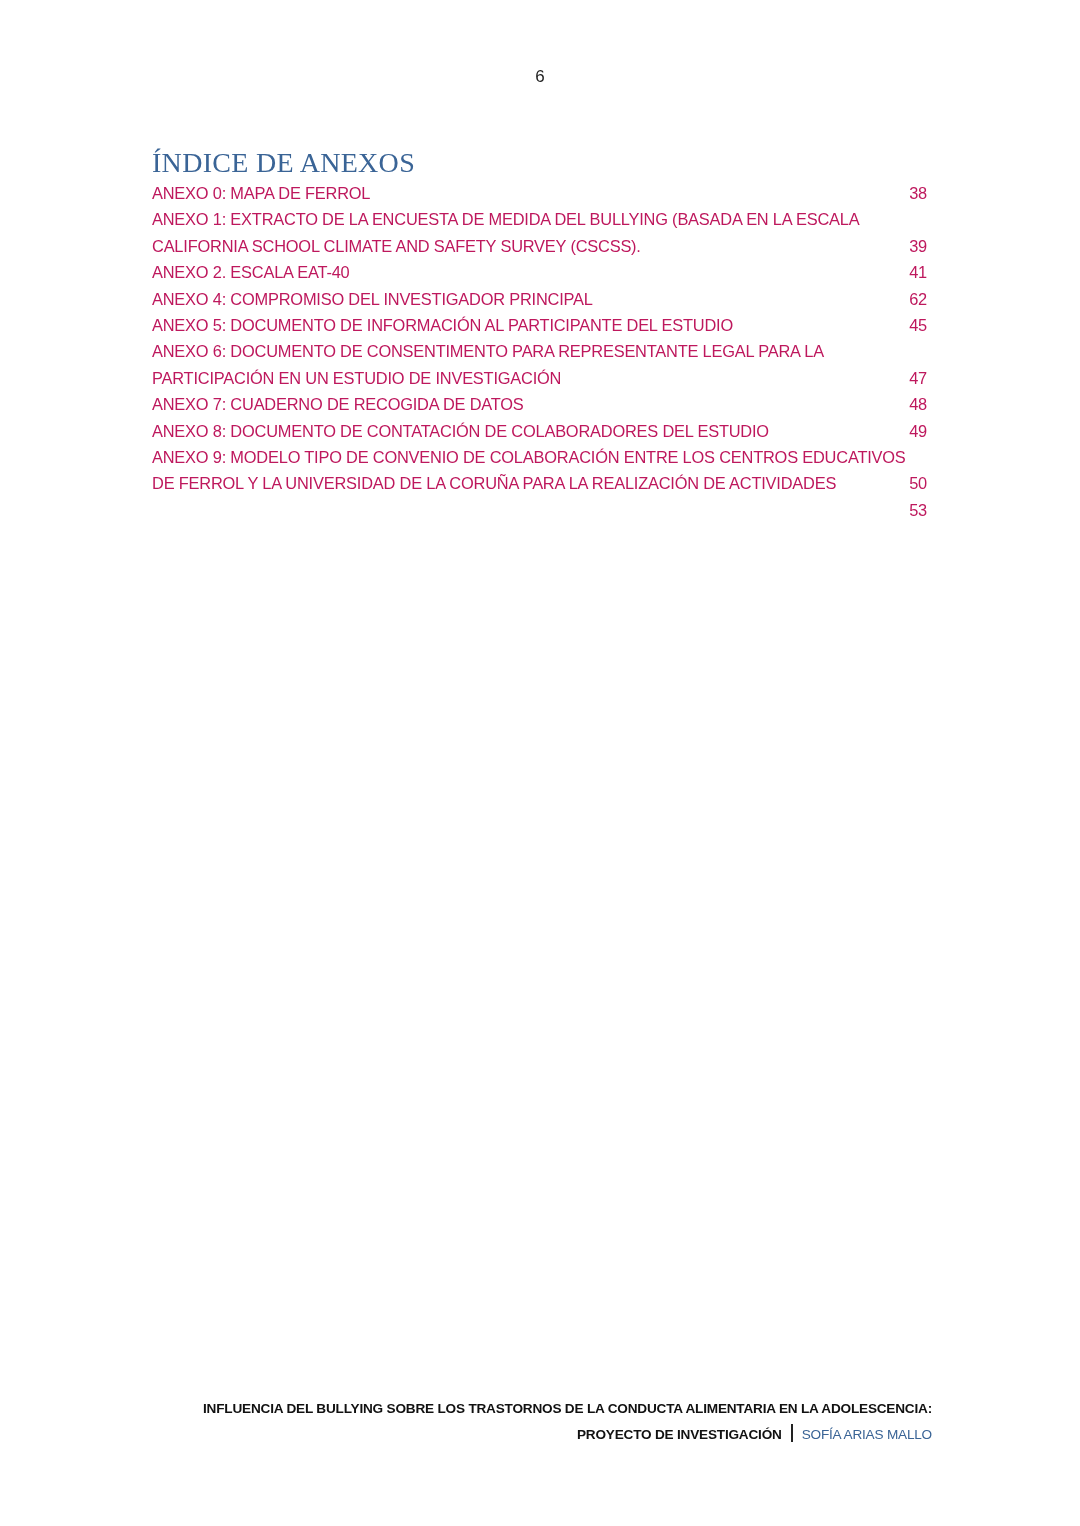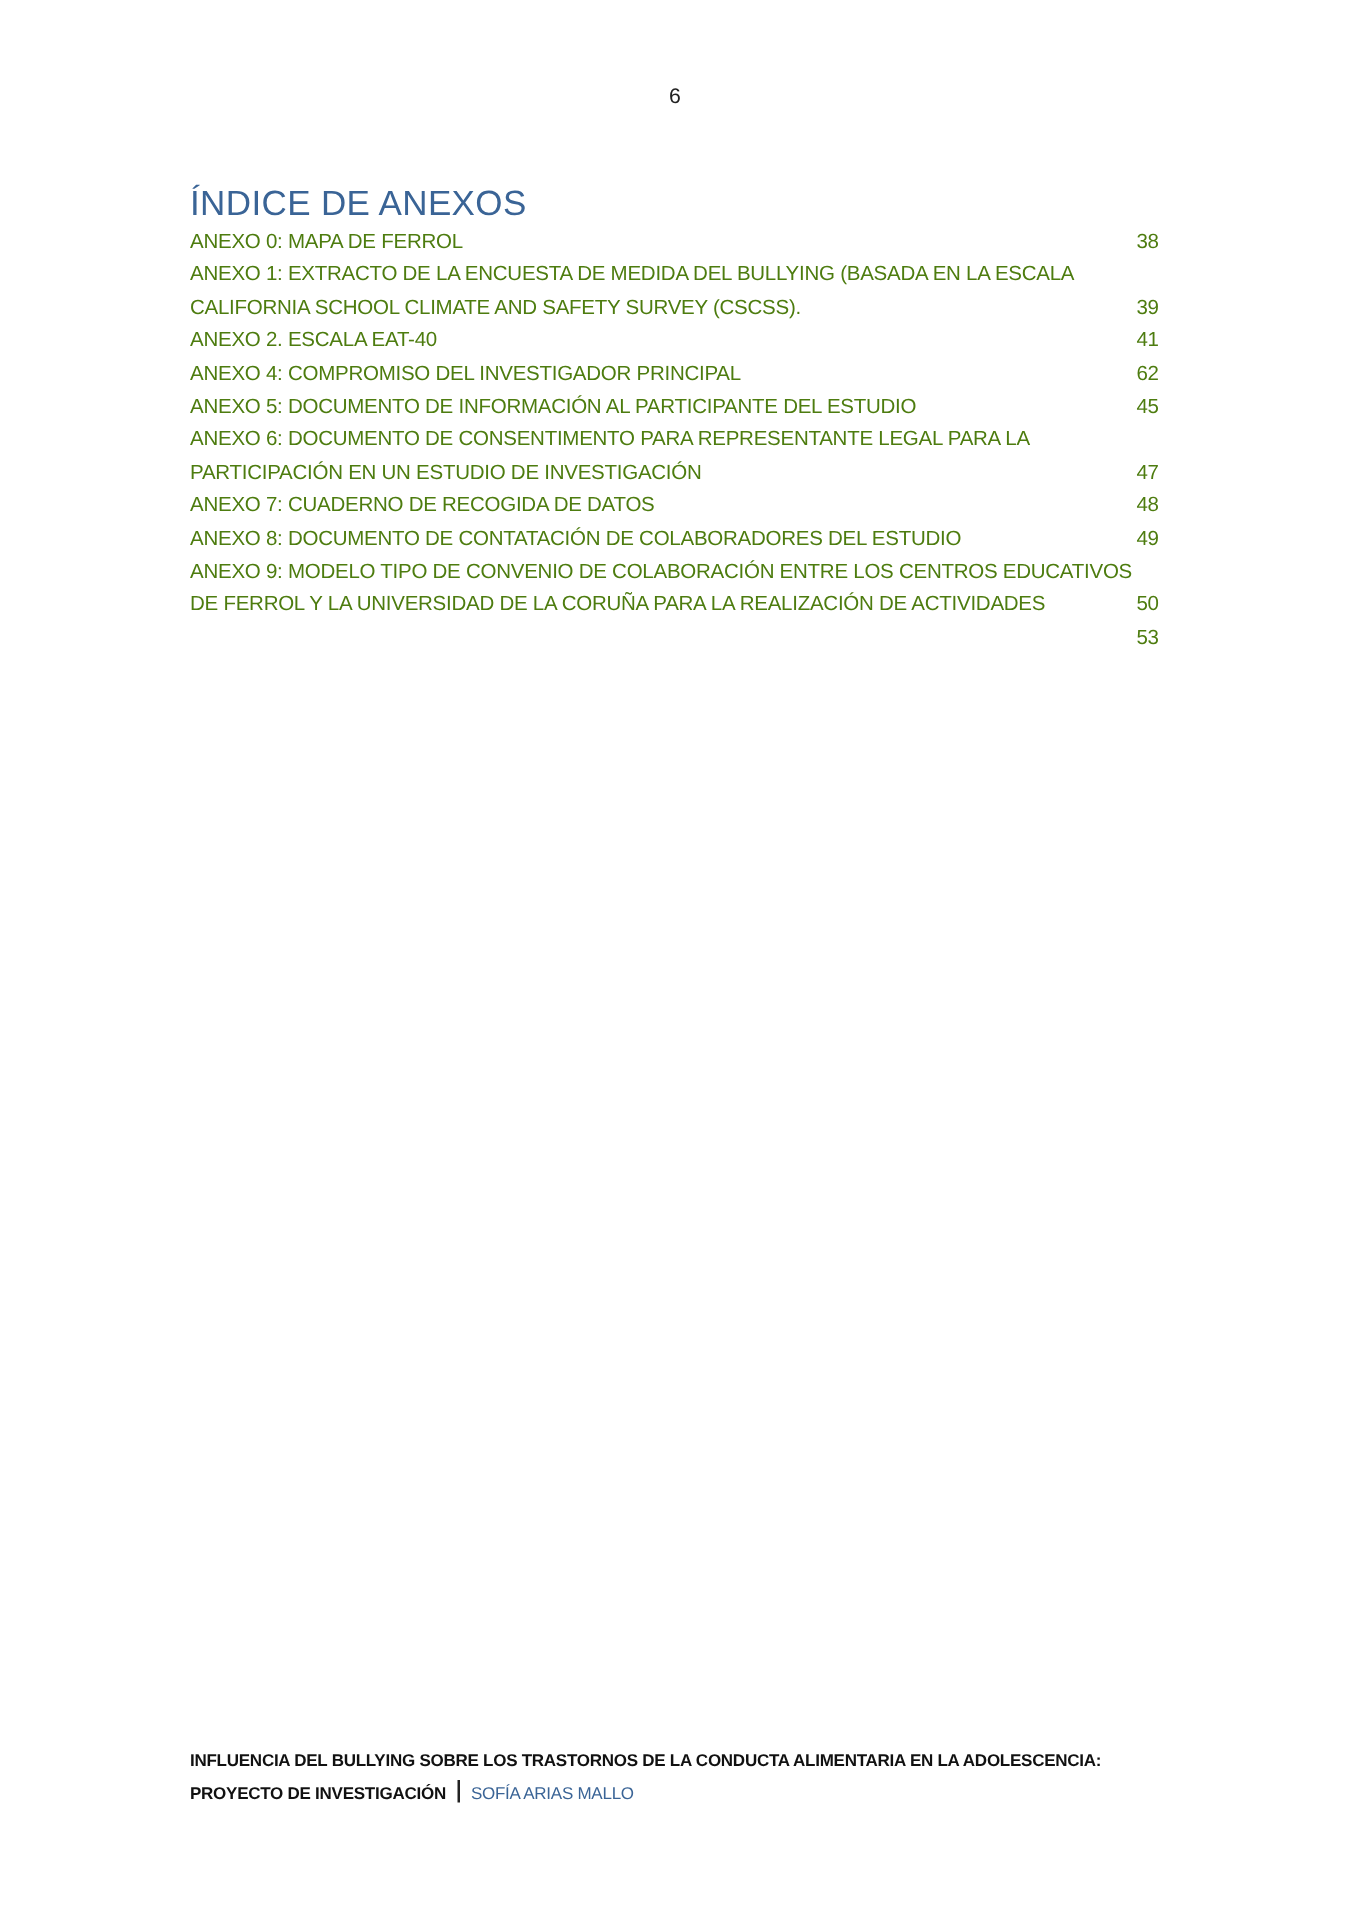--- a/index.html
+++ b/index.html
@@ -24,37 +24,37 @@
       font-size: 17px;
       color: #222;
     }
     .toc {
       position: absolute;
       left: 152px;
       top: 146px;
       width: 775px;
     }
     .toc-title {
-      font-family: Liberation Sans, sans-serif;
+      font-family: Liberation Serif, serif;
       font-size: 28px;
       color: #3a6496;
       letter-spacing: 0.3px;
       margin: 0 0 0 0;
       line-height: 34px;
       font-weight: normal;
     }
     .toc-list {
       list-style: none;
       margin: 0;
       padding: 0;
     }
     .toc-entry {
       font-size: 16.4px;
       line-height: 26.4px;
-      color: #4d7c0f;
+      color: #be185d;
       letter-spacing: -0.2px;
     }
     .toc-entry .line {
       display: flex;
       align-items: baseline;
       white-space: nowrap;
     }
     .toc-entry .line.first-line {
       display: block;
       white-space: nowrap;
@@ -83,20 +83,21 @@
       white-space: nowrap;
     }
     .footer {
       position: absolute;
       left: 152px;
       top: 1396px;
       width: 780px;
       font-size: 13.6px;
       line-height: 26px;
       color: #111;
+      text-align: right;
     }
     .footer .bold {
       font-weight: bold;
       letter-spacing: -0.2px;
     }
     .footer .sep {
       display: inline-block;
       width: 2px;
       height: 18px;
       background: #222;

